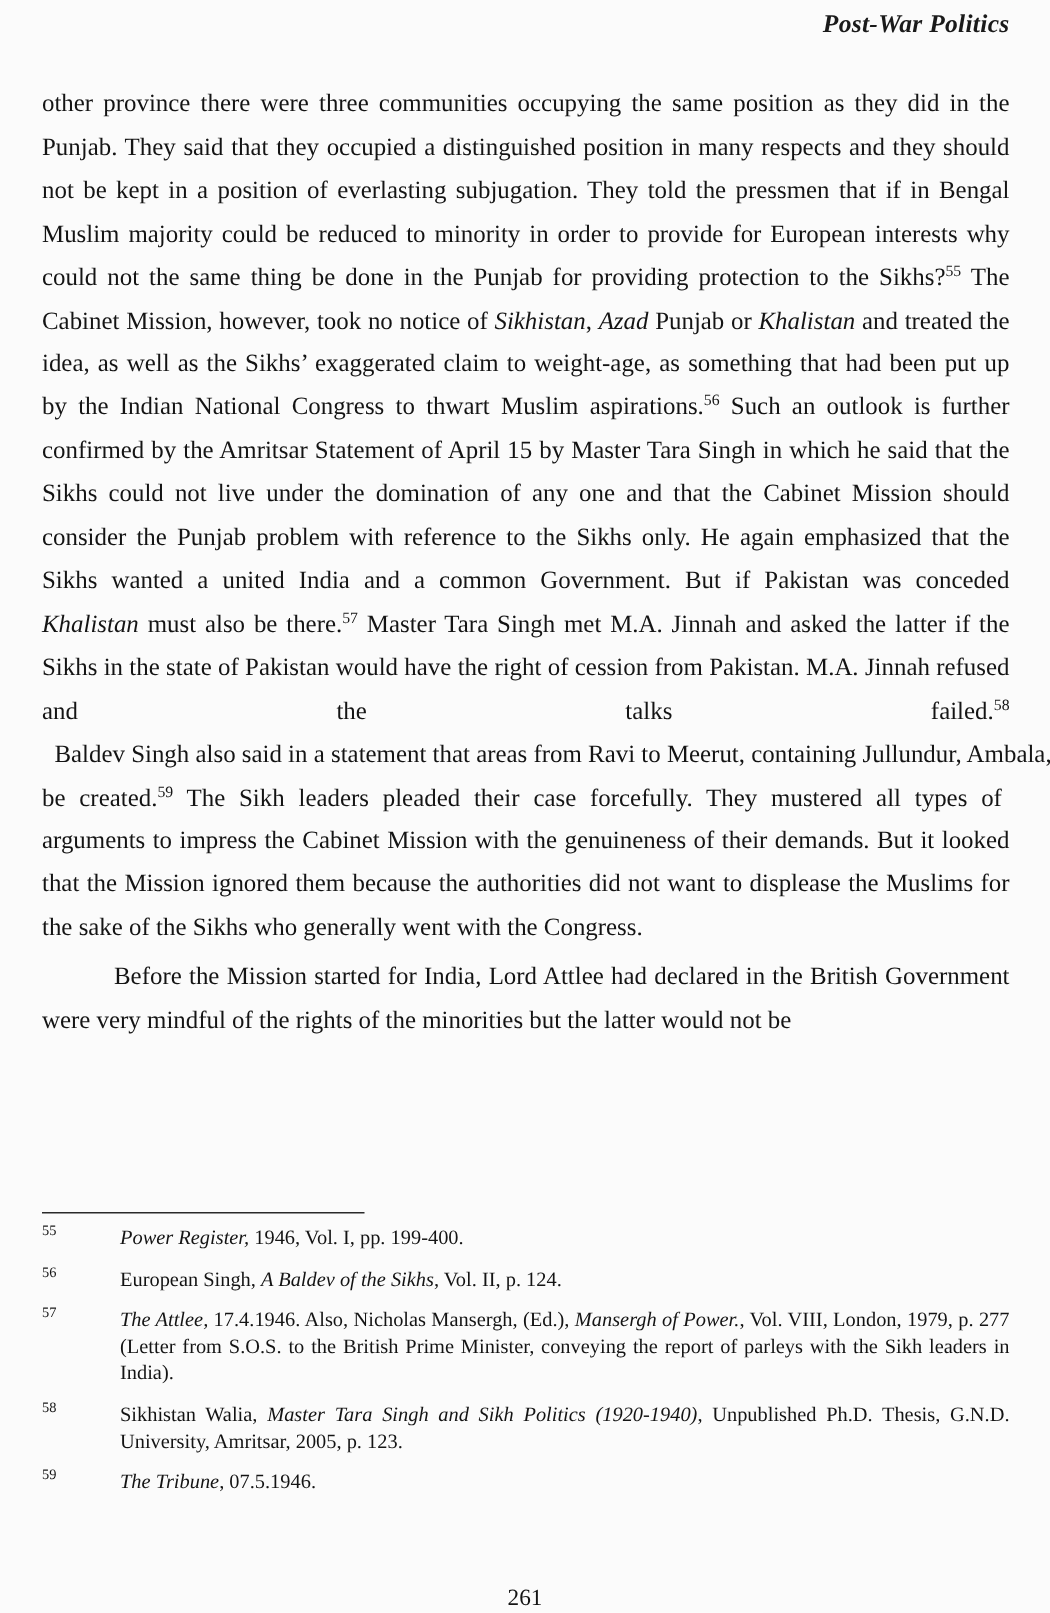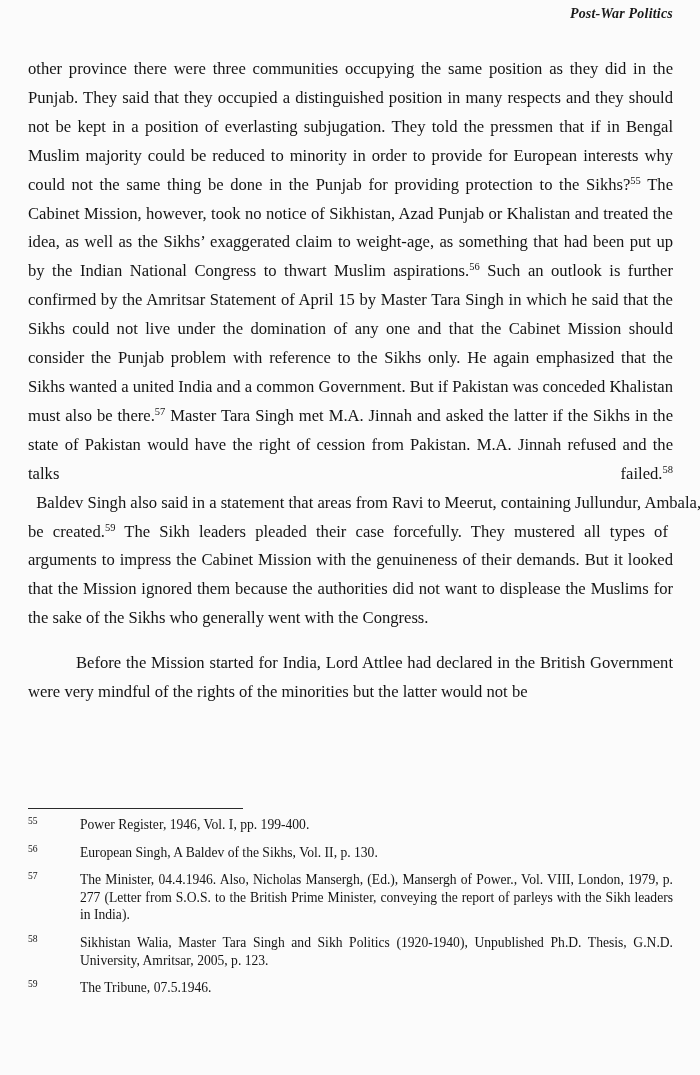--- a/index.html
+++ b/index.html
@@ -28,21 +28,21 @@
   
   .running-header {
     position: absolute;
     top: 6px;
     left: 28px;
     right: 27px;
     text-align: right;
     font-family: "Liberation Serif", "DejaVu Serif", serif;
     font-style: italic;
     font-weight: 700;
-    font-size: 14px;
+    font-size: 17px;
     letter-spacing: 0.2px;
     color: #1a1a1a;
   }
 
   
   .body-col {
     position: absolute;
     left: 28px;
     top: 55px;
     width: 645px;
@@ -51,26 +51,26 @@
   p.para {
     margin: 0;
     text-align: justify;
     text-justify: inter-word;
     font-size: 16.6px;
     line-height: 28.9px;
     color: #141414;
     hyphens: none;
   }
   p.para + p.para {
-    margin-top: 16px;
+    margin-top: 4px;
   }
   p.indent {
     text-indent: 48px;
   }
-  .it { }
+  .it { font-style: italic; }
   sup.fnref {
     font-size: 10.5px;
     line-height: 0;
     vertical-align: 0.55em;
     font-style: normal;
   }
   .gap { white-space: pre; }
 
   
   .fn-rule {
@@ -137,31 +137,32 @@
 
   <div class="fn-rule"></div>
 
   <div class="footnotes">
 
     <div class="fn">
       <span class="fn-num">55</span><span class="it">Power Register,</span><span> 1946, Vol. I, pp. 199-400.</span><span class="it"></span><span></span>
     </div>
 
     <div class="fn">
-      <span class="fn-num">56</span><span class="it"></span><span>European Singh, </span><span class="it">A Baldev of the Sikhs</span><span>,  Vol. II, p. 130.</span>
+      <span class="fn-num">56</span><span class="it"></span><span>European Singh, </span><span class="it">A Baldev of the Sikhs</span><span>,  Vol. II, p. 124.</span>
     </div>
 
     <div class="fn">
-      <span class="fn-num">57</span><span class="it">The Minister,</span><span> 04.4.1946. Also, Nicholas Mansergh, (Ed.), </span><span class="it">Mansergh of Power.</span><span>, Vol. VIII, London, 1979, p. 277 (Letter from S.O.S. to the British Prime Minister, conveying the report of parleys with the Sikh leaders in India).</span>
+      <span class="fn-num">57</span><span class="it">The Attlee,</span><span> 17.4.1946. Also, Nicholas Mansergh, (Ed.), </span><span class="it">Mansergh of Power.</span><span>, Vol. VIII, London, 1979, p. 277 (Letter from S.O.S. to the British Prime Minister, conveying the report of parleys with the Sikh leaders in India).</span>
     </div>
 
     <div class="fn">
       <span class="fn-num">58</span><span class="it"></span><span>Sikhistan Walia, </span><span class="it">Master Tara Singh and Sikh Politics (1920-1940)</span><span>, Unpublished Ph.D. Thesis, G.N.D. University, Amritsar, 2005, p. 123.</span>
     </div>
 
     <div class="fn">
       <span class="fn-num">59</span><span class="it">The Tribune</span><span>, 07.5.1946.</span><span class="it"></span><span></span>
     </div>
 
   </div>
 
+  <div class="folio">261</div>
 
 </div>
 
 </body></html>

